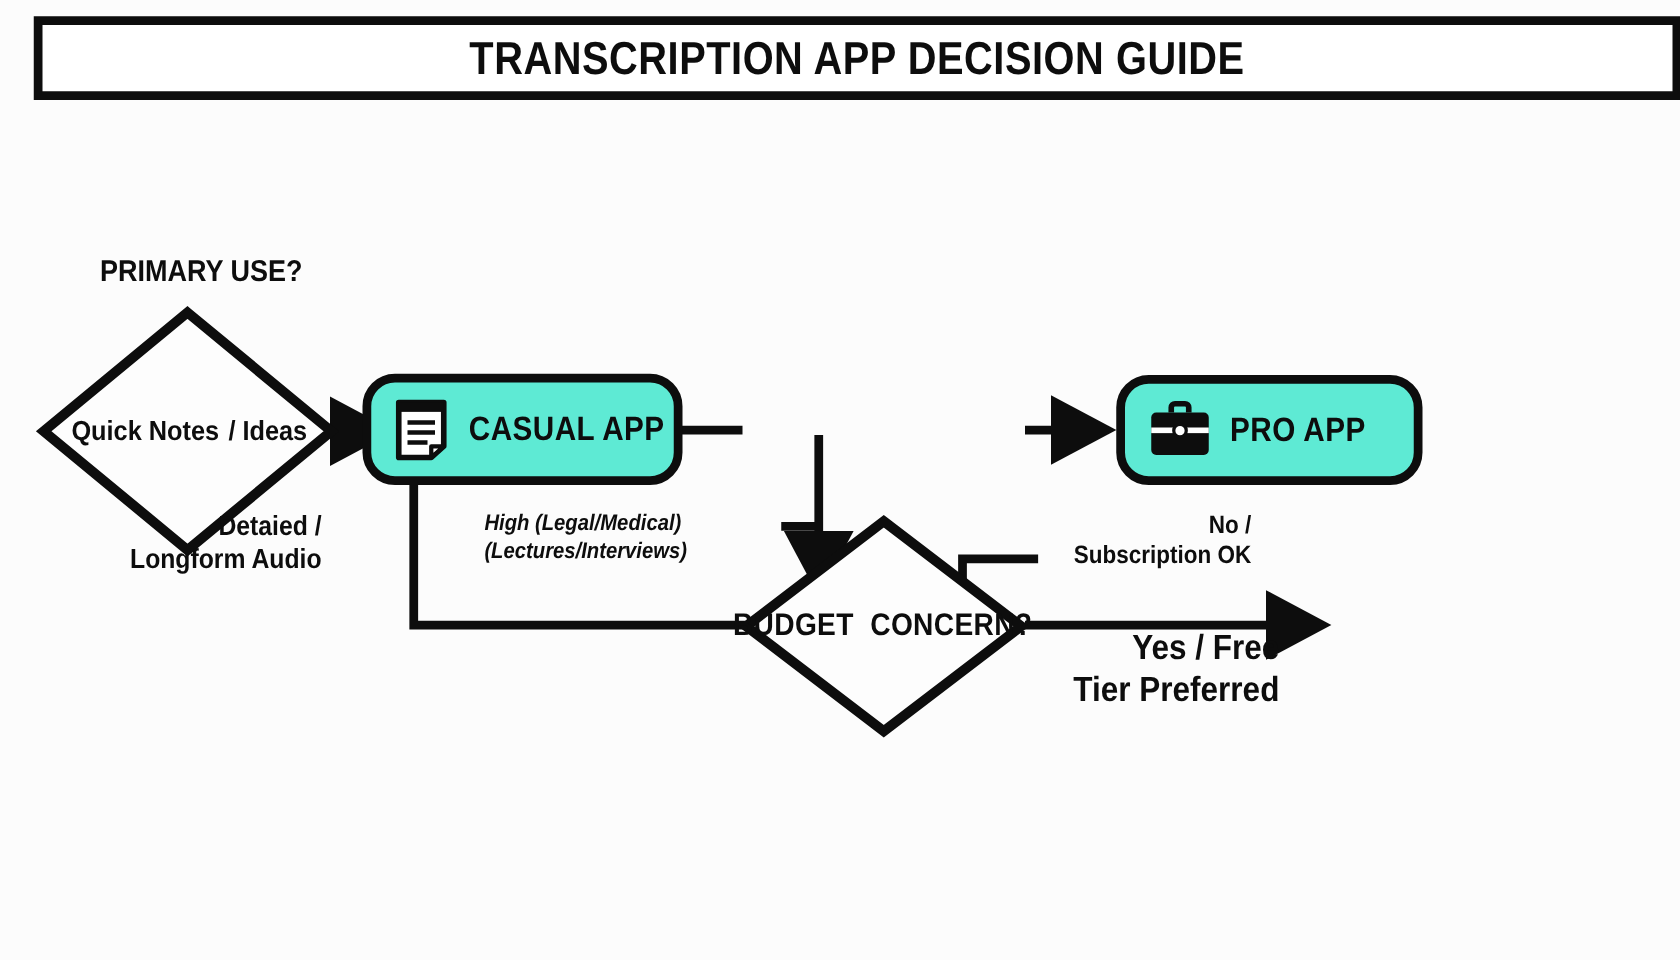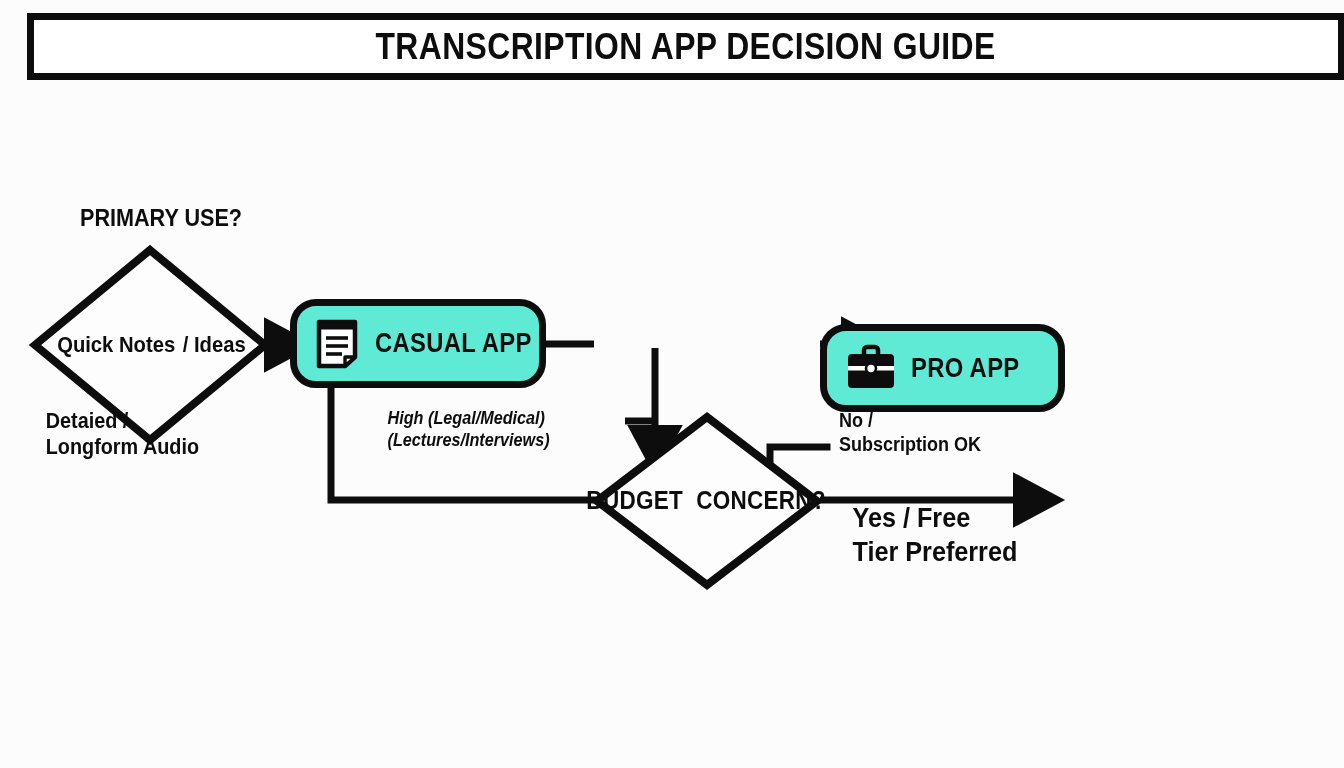--- a/index.html
+++ b/index.html
@@ -118,21 +118,21 @@
   .app-node .node-icon {
     flex: 0 0 auto;
     display: flex;
     align-items: center;
     justify-content: center;
   }
 
   
   .free-label {
     position: absolute;
-    text-align: left;
+    text-align: right;
     line-height: 1.2;
     color: #0d0d0d;
     font-family: "Liberation Sans Narrow", "Liberation Sans", sans-serif;
     font-weight: 700;
     white-space: nowrap;
   }
   .free-label span { display: block; transform: scaleX(0.9); }
 
   #primary-use-label {
     left: 80px;
@@ -250,21 +250,21 @@
     </div>
     <div class="node-label">CASUAL APP</div>
   </div>
 
 
   <div id="high-label" class="free-label">
     <span>High (Legal/Medical)</span>
     <span>(Lectures/Interviews)</span>
   </div>
 
-  <div class="app-node" style="left:820px; top:300px; width:245px; height:88px;margin-top:24px;">
+  <div class="app-node" style="left:893px; top:300px; width:245px; height:88px;">
     <div class="node-icon">
       <svg width="52" height="48" viewBox="0 0 52 48">
         <path d="M19 10 V6 a3 3 0 0 1 3-3 h8 a3 3 0 0 1 3 3 v4" fill="none" stroke="#0d0d0d" stroke-width="4.5"></path>
         <rect x="3" y="10" width="46" height="34" rx="4" fill="#0d0d0d"></rect>
         <rect x="3" y="22" width="46" height="4.5" fill="#ffffff"></rect>
         <circle cx="26" cy="24.5" r="5" fill="#ffffff" stroke="#0d0d0d" stroke-width="2.6"></circle>
       </svg>
     </div>
     <div class="node-label">PRO APP</div>
   </div>

